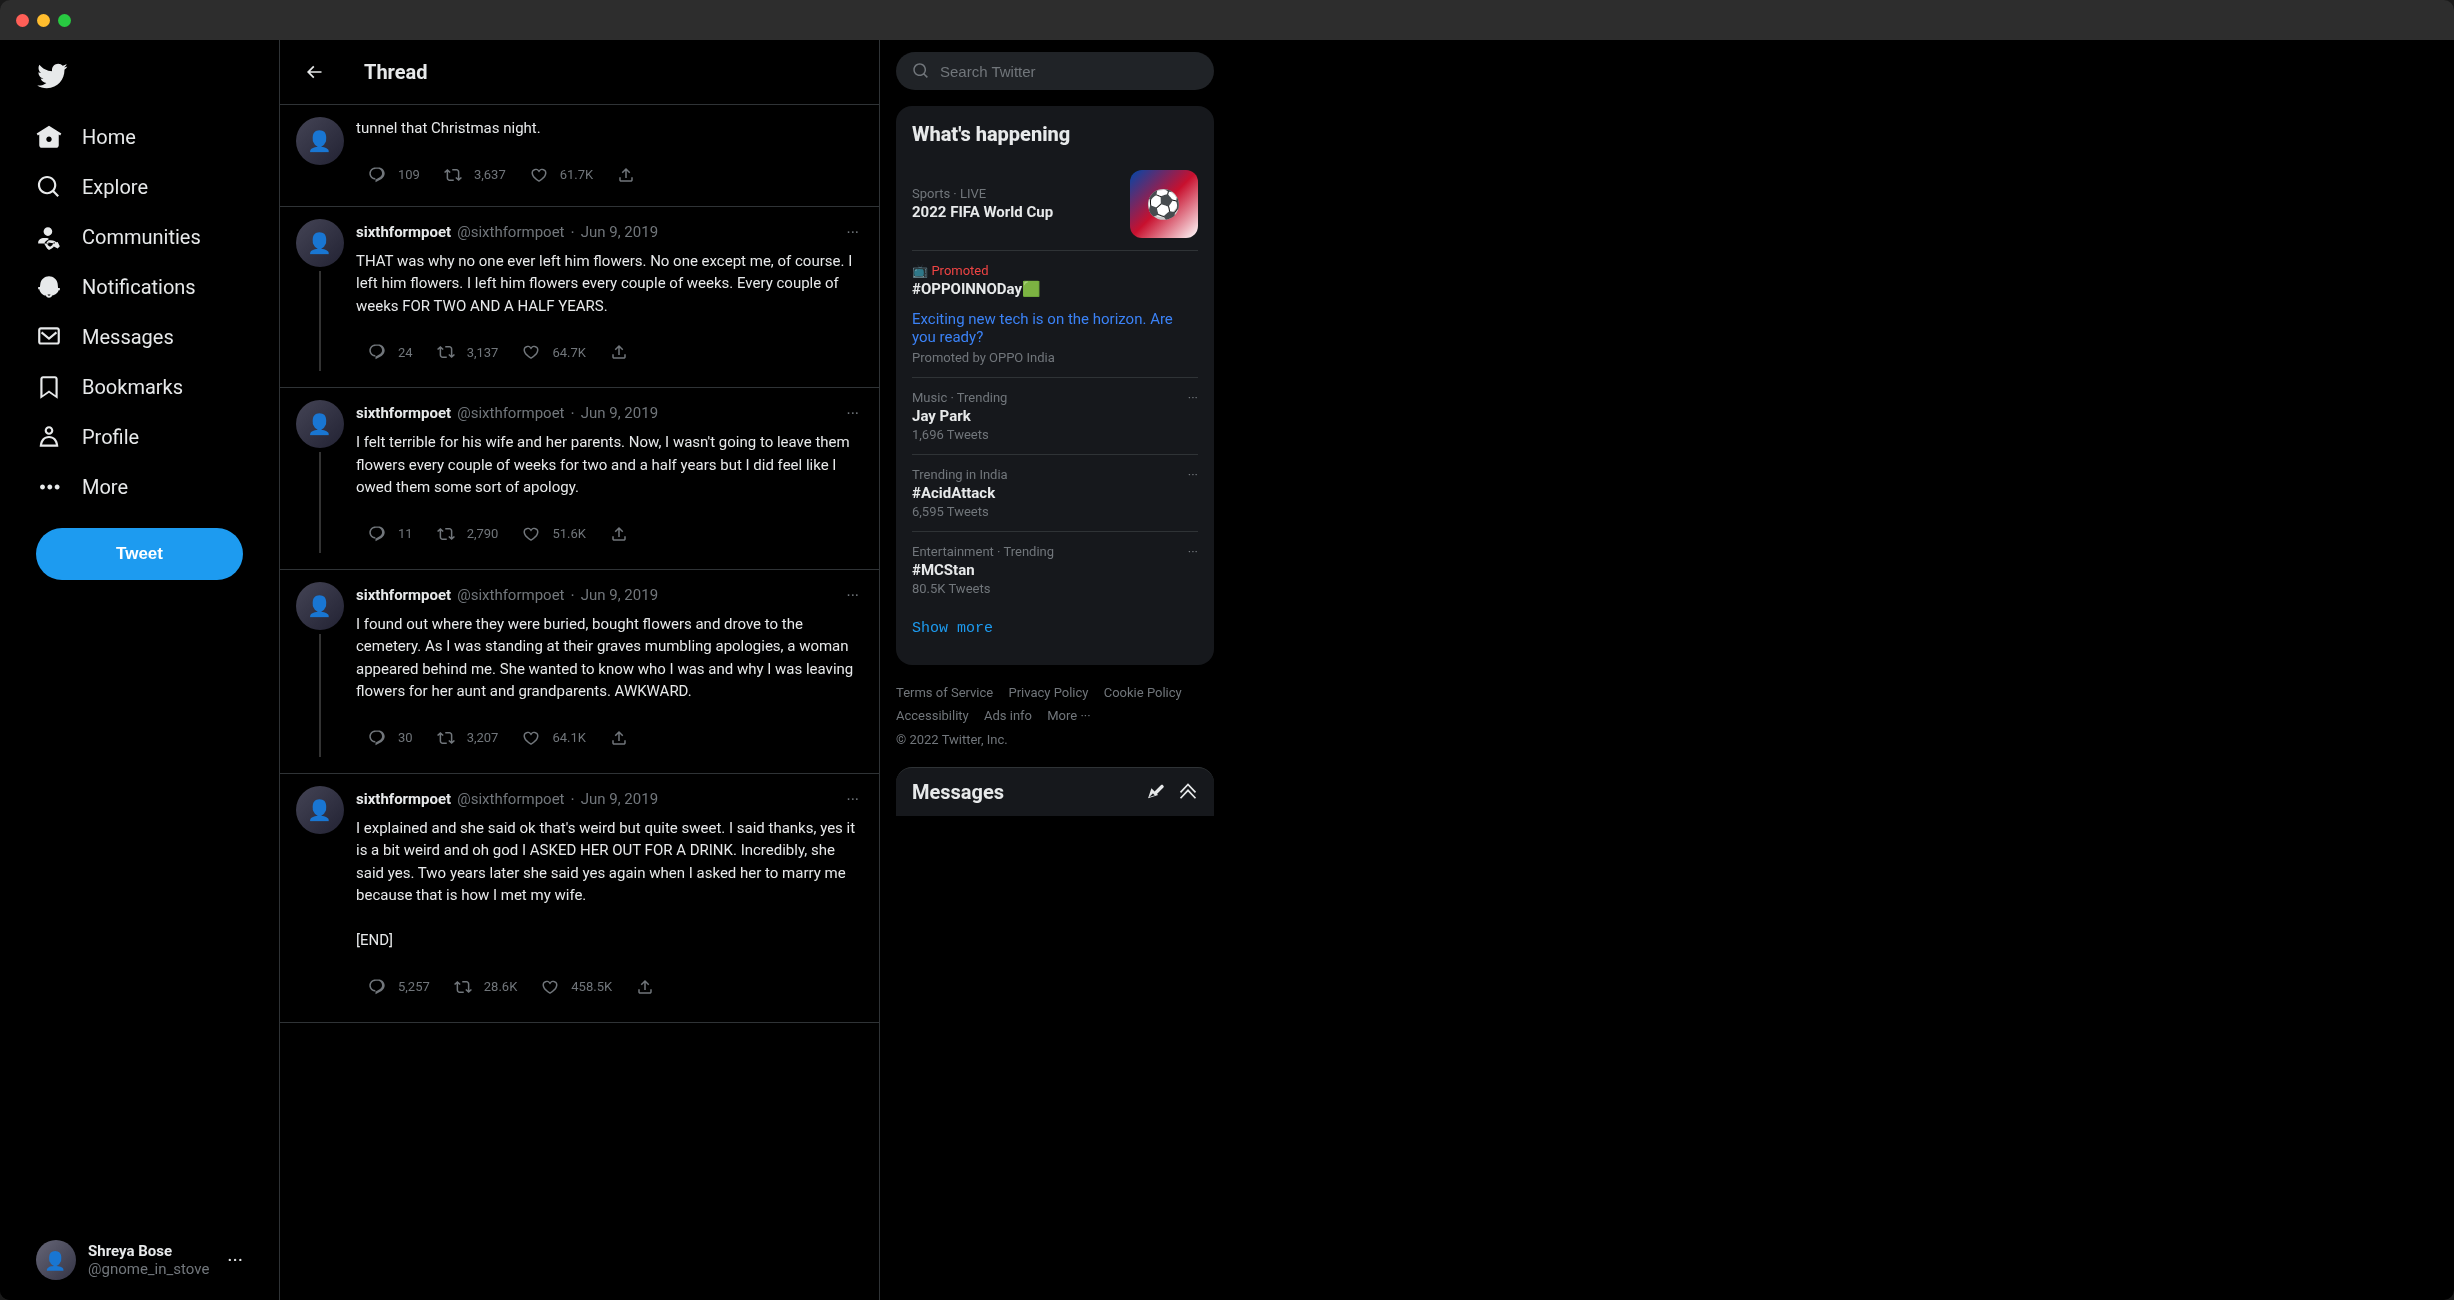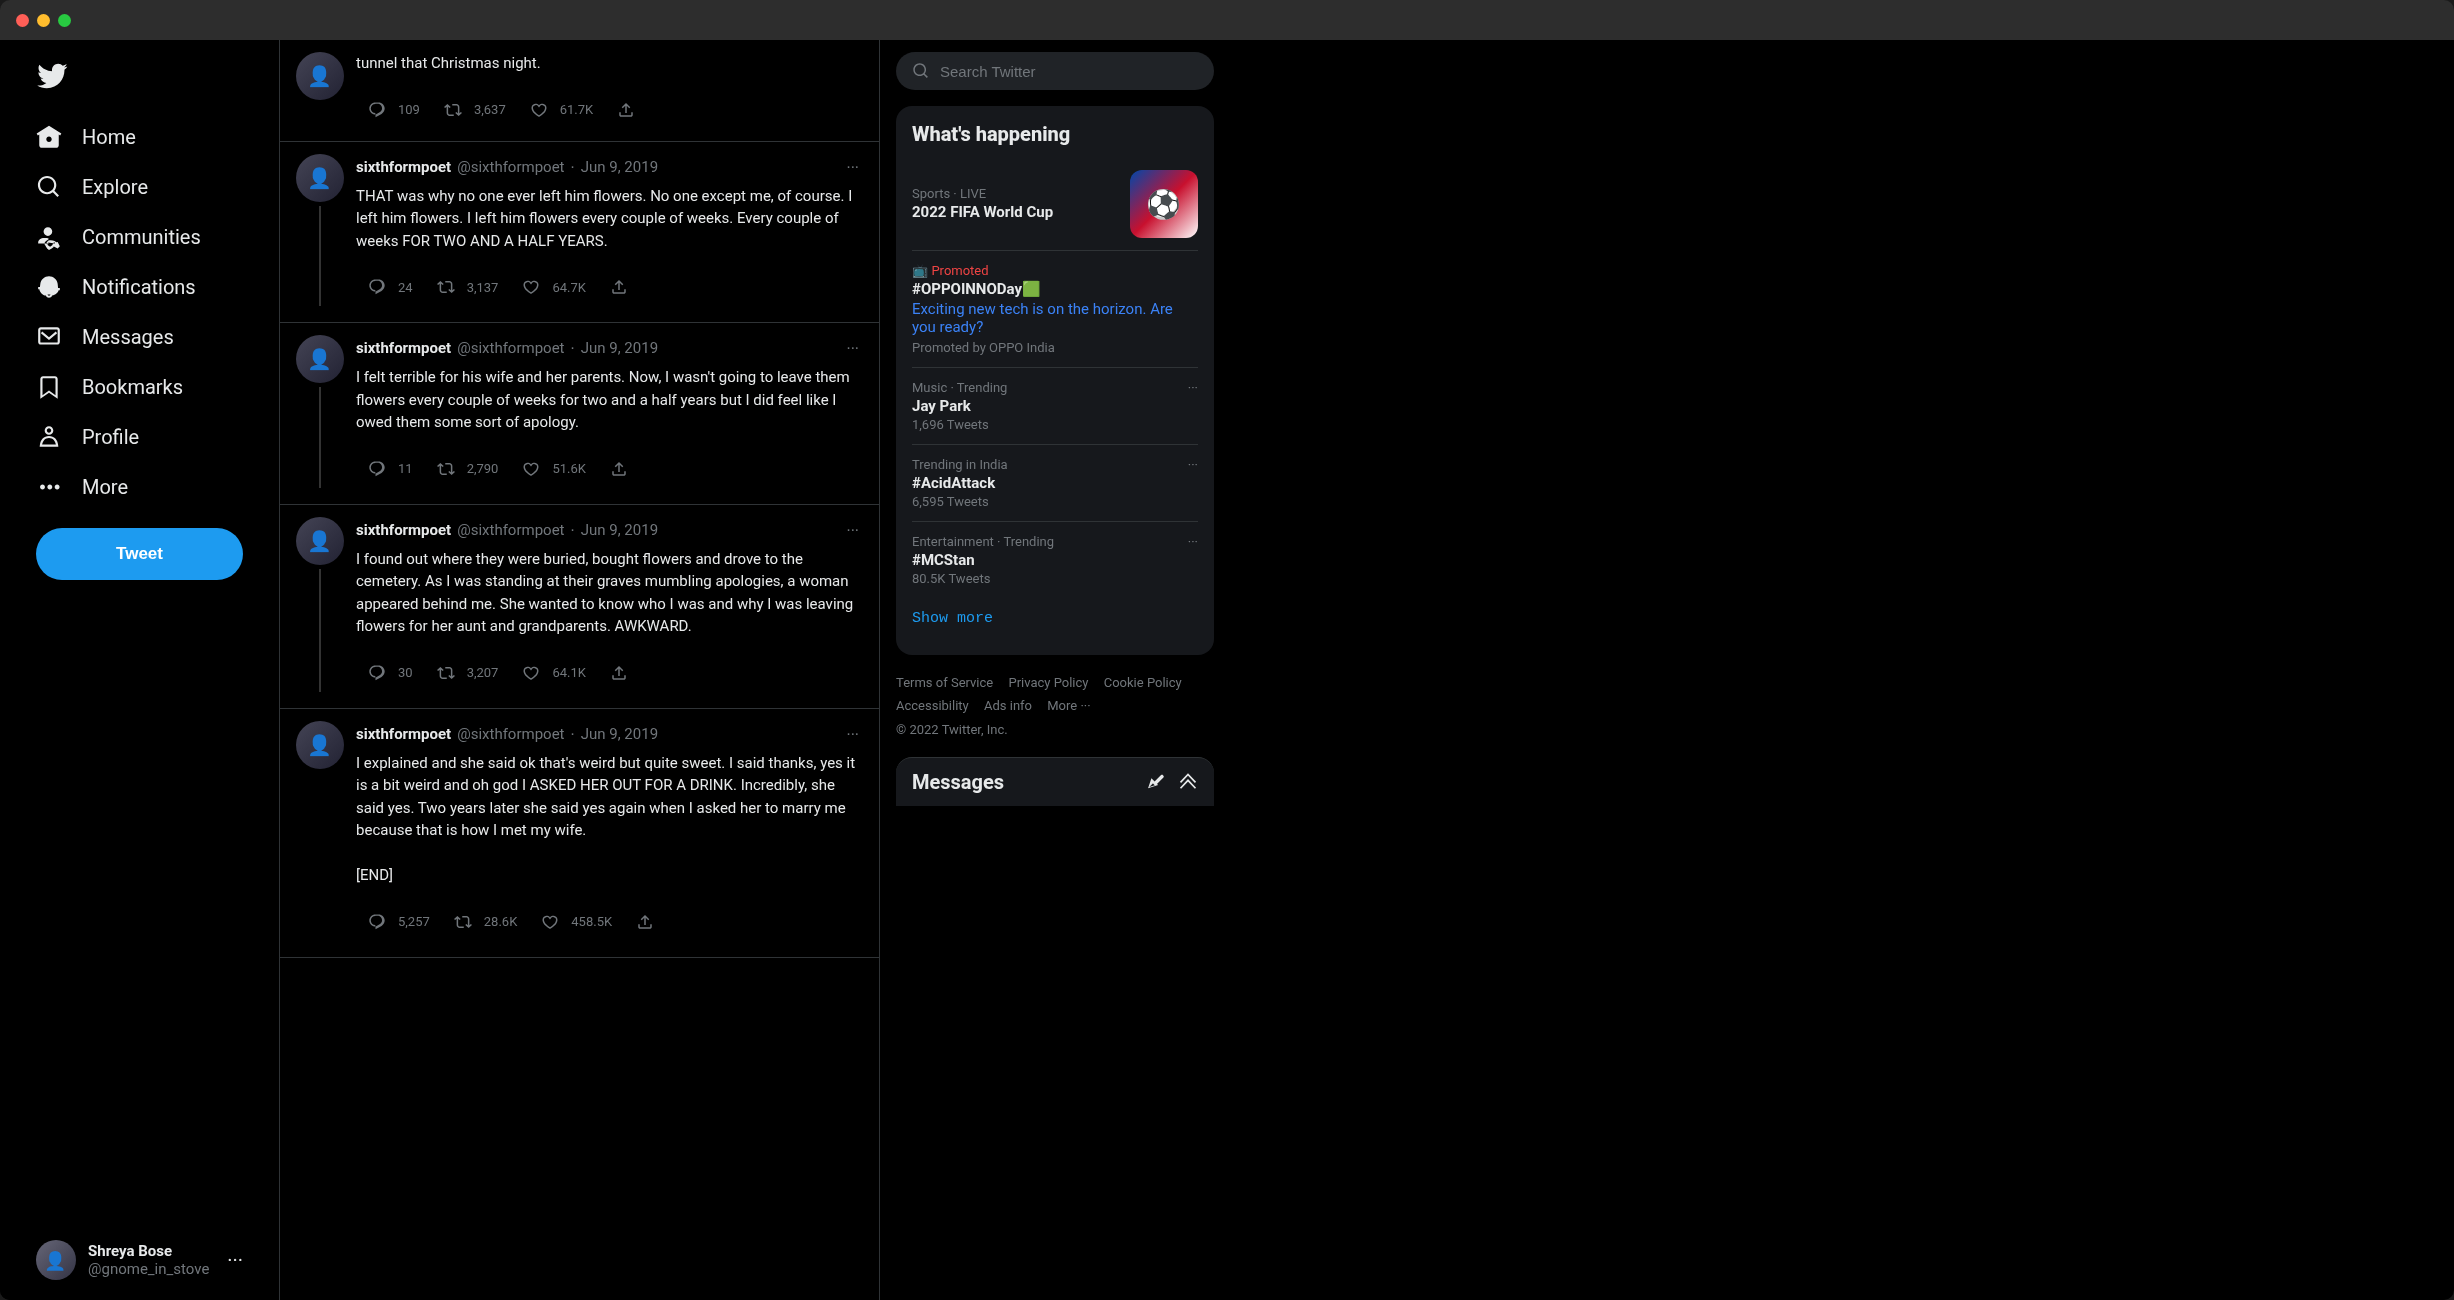--- a/index.html
+++ b/index.html
@@ -259,21 +259,21 @@
       flex-shrink: 0;
       display: flex; align-items: center; justify-content: center;
       font-size: 28px;
     }
 
     .oppo-promo {
       padding: 12px 0;
       border-bottom: 1px solid #2f3336;
       cursor: pointer;
     }
-    .oppo-promo-title { font-weight: 700; font-size: 15px; margin-bottom: 2px; }
+    .oppo-promo-title { font-weight: 700; font-size: 15px; margin-bottom: 12px; }
     .oppo-promo-desc { font-size: 15px; color: #3b82f6; margin-bottom: 4px; }
     .oppo-promoted { color: #71767b; font-size: 13px; display: flex; align-items: center; gap: 4px; }
 
     .show-more { color: #1d9bf0; font-size: 15px; cursor: pointer; padding: 12px 0; display: block; font-family: Liberation Mono, monospace; }
 
     .footer-links { font-size: 13px; color: #71767b; line-height: 1.8; }
     .footer-links a { color: #71767b; text-decoration: none; margin-right: 12px; }
 
     .messages-bar {
       position: sticky;
@@ -387,20 +387,28 @@
       </div>
       <div class="sidebar-user-info">
         <div class="sidebar-user-name">Shreya Bose</div>
         <div class="sidebar-user-handle">@gnome_in_stove</div>
       </div>
       <div class="sidebar-user-more">···</div>
     </div>
   </nav>
 
   <main class="main-content">
+    <div class="thread-header">
+      <div class="back-btn">
+        <svg viewBox="0 0 24 24">
+          <path d="M7.414 13l5.043 5.04-1.414 1.42L3.586 12l7.457-7.46 1.414 1.42L7.414 11H21v2H7.414z"></path>
+        </svg>
+      </div>
+      <span class="thread-title">Thread</span>
+    </div>
 
     <div class="tweet-partial">
       <div style="display:flex; gap:12px;">
         <div class="tweet-with-connector">
           <div class="tweet-avatar">
             <div class="tweet-avatar-img">👤</div>
           </div>
         </div>
         <div style="flex:1;">
           <div class="tweet-text">tunnel that Christmas night.</div>

